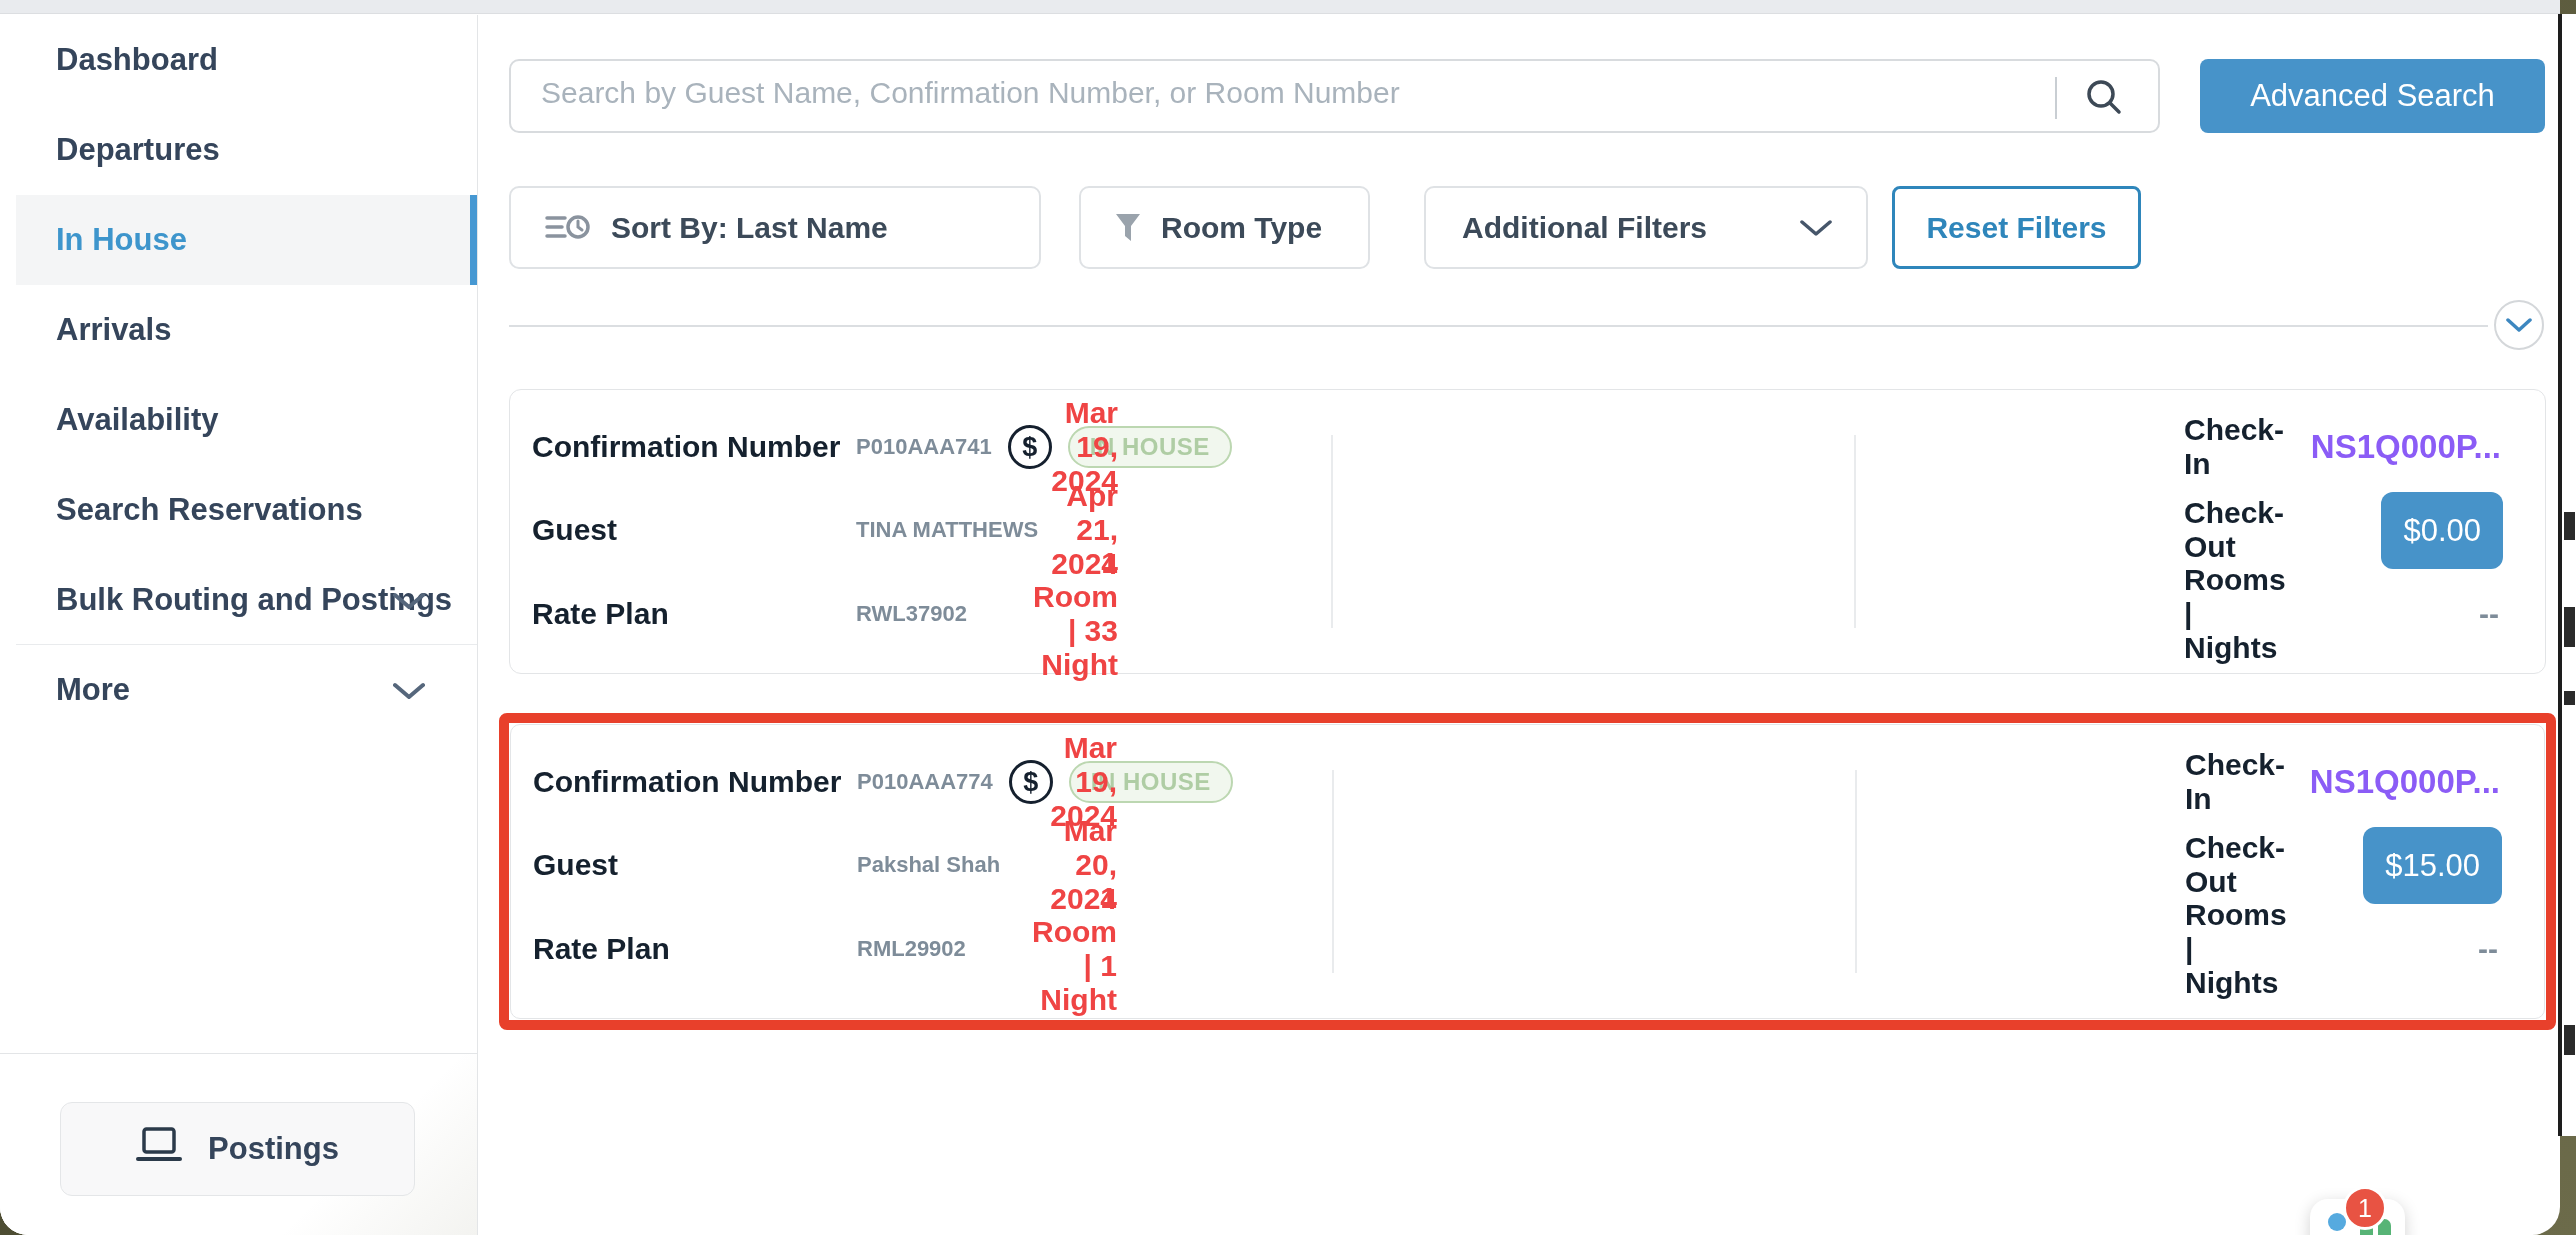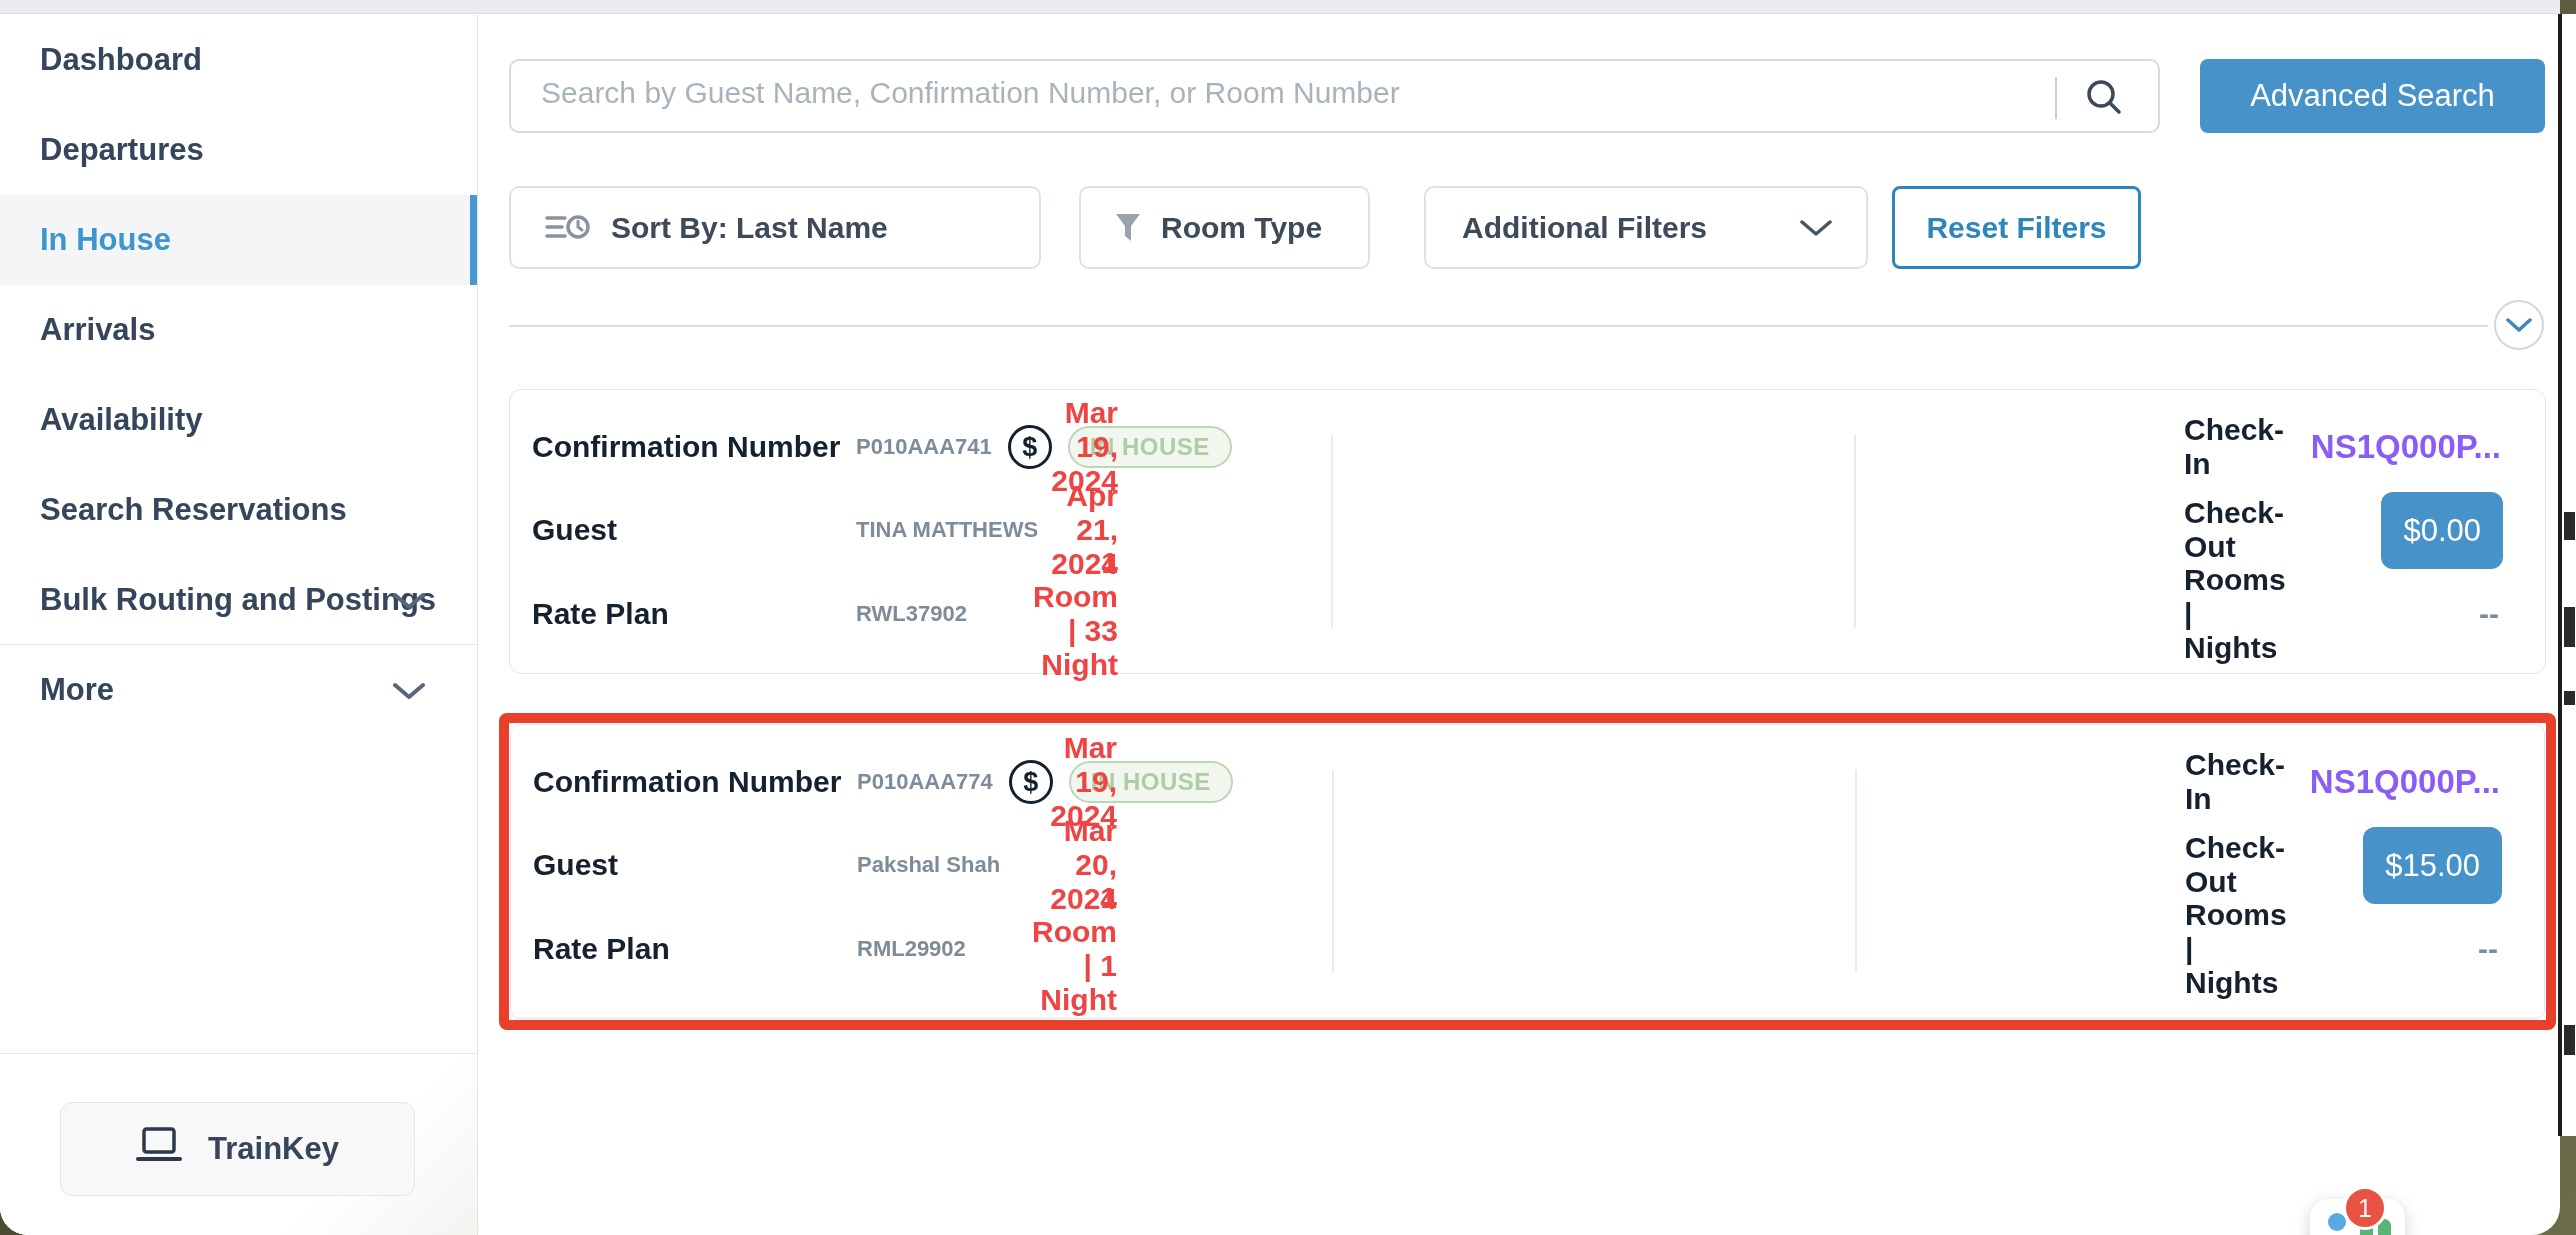--- a/index.html
+++ b/index.html
@@ -6,21 +6,21 @@
   html,body { width:2576px; height:1235px; overflow:hidden; }
   body { font-family:"Liberation Sans", sans-serif;
          background:linear-gradient(135deg,#3f3f28 0%,#5a593c 60%,#6c6b4a 100%); }
   .app-window { position:absolute; left:0; top:0; width:2560px; height:1235px;
                 background:#ffffff; border-radius:0 0 28px 28px; overflow:hidden; }
   .top-strip { position:absolute; left:0; top:0; width:100%; height:14px;
                background:#e9ebee; border-bottom:1px solid #dcdee1; z-index:5; }
 
   
   .sidebar { position:absolute; left:0; top:15px; bottom:0; width:478px;
-             background:#ffffff; border-right:1px solid #e3e5e7; }
+             background:#ffffff; border-right:1px solid #e3e5e7;padding-left:16px; }
   .nav-item { position:relative; height:90px; display:flex; align-items:center;
               padding-left:40px; font-size:31px; font-weight:700; color:#35455b;
               cursor:pointer; }
   .nav-item.active { background:#f4f5f6; color:#3d95cc; }
   .nav-item.active::after { content:""; position:absolute; right:0; top:0; bottom:0;
               width:7px; background:#4698d2; }
   .nav-item.with-divider { border-bottom:1px solid #e9ebed;text-align:right; }
   .nav-chevron { position:absolute; right:52px; top:50%; transform:translateY(-50%); }
   .sidebar-footer { position:absolute; left:0; right:0; bottom:0; height:182px;
               border-top:1px solid #e3e5e7;
@@ -159,21 +159,21 @@
       </div>
     </nav>
     <div class="sidebar-footer">
       <button class="trainkey-btn">
         <span>
           <svg width="46" height="38" viewBox="0 0 46 38">
             <rect x="8" y="3" width="30" height="23" rx="2.5" fill="none" stroke="#2b3a4a" stroke-width="3.5"></rect>
             <line x1="2" y1="33" x2="44" y2="33" stroke="#2b3a4a" stroke-width="4" stroke-linecap="round"></line>
           </svg>
         </span>
-        <span>TrainKey</span>
+        <span>Postings</span>
       </button>
     </div>
   </aside>
 
   <div class="search-box">
     <input class="search-input" type="text" placeholder="Search by Guest Name, Confirmation Number, or Room Number" style="">
     <span class="search-divider"></span>
     <span class="search-icon-wrap">
       <svg width="50" height="50" viewBox="0 0 50 50">
         <circle cx="21" cy="20" r="12" fill="none" stroke="#3d4956" stroke-width="3.5"></circle>

